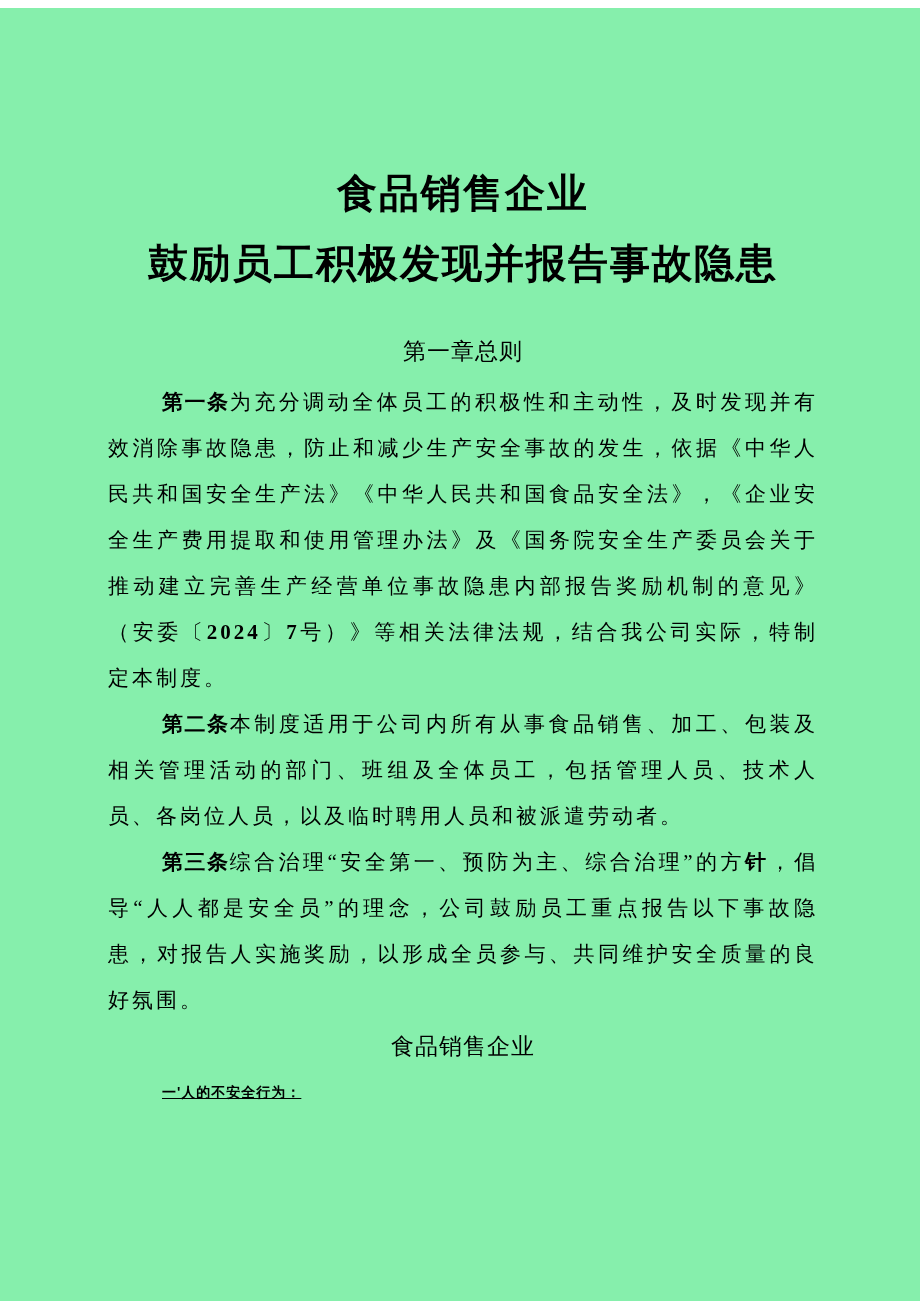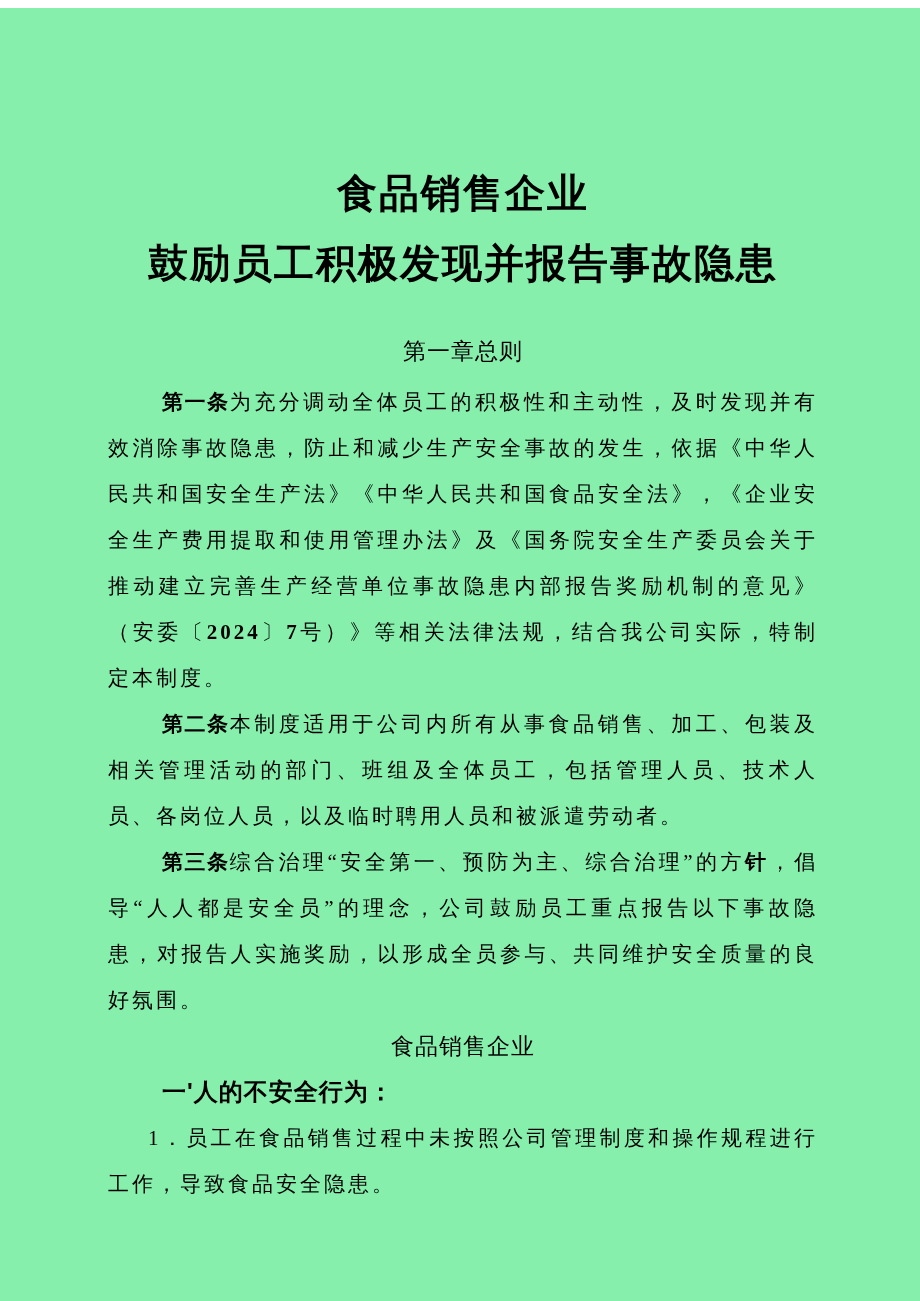--- a/index.html
+++ b/index.html
@@ -67,25 +67,26 @@
     font-family: "Liberation Sans", "DejaVu Sans", sans-serif;
     font-weight: bold;
   }
   .bold-num {
     font-family: "Liberation Serif", "DejaVu Serif", serif;
     font-weight: bold;
   }
   .list-heading {
     font-family: "Liberation Sans", "DejaVu Sans", sans-serif;
     font-weight: bold;
-    font-size: 24px;
+    font-size: 14px;
     line-height: 46px;
     letter-spacing: 1px;
     text-indent: 54px;
     margin: 0;
+    text-decoration: underline;
   }
   .numbered-item {
     text-indent: 40px;
   }
 </style>
 </head>
 <body>
 
 <div class="page">
   <div class="doc">
@@ -101,16 +102,15 @@
 
     <p class="para"><span class="article-label">第二条</span><span>本制度适用于公司内所有从事食品销售、加工、包装及相关管理活动的部门、班组及全体员工，包括管理人员、技术人员、各岗位人员，以及临时聘用人员和被派遣劳动者。</span></p>
 
     <p class="para"><span class="article-label">第三条</span><span>综合治理“安全第一、预防为主、综合治理”的方</span><span class="bold-han">针</span><span>，倡导“人人都是安全员”的理念，公司鼓励员工重点报告以下事故隐患，对报告人实施奖励，以形成全员参与、共同维护安全质量的良好氛围。</span></p>
 
     <h2 class="chapter-heading second">食品销售企业</h2>
 
 
     <p class="list-heading">一'人的不安全行为：</p>
 
-    <p class="para numbered-item"><span>1．</span><span>员工在食品销售过程中未按照公司管理制度和操作规程进行工作，导致食品安全隐患。</span></p>
 
   </div>
 </div>
 
 </body></html>

